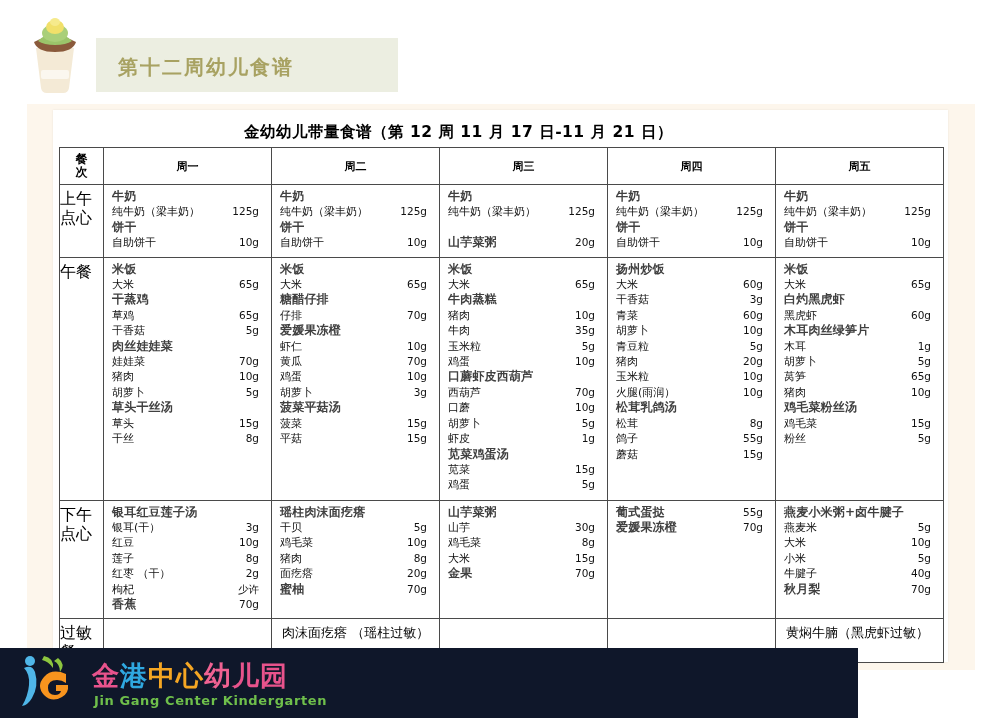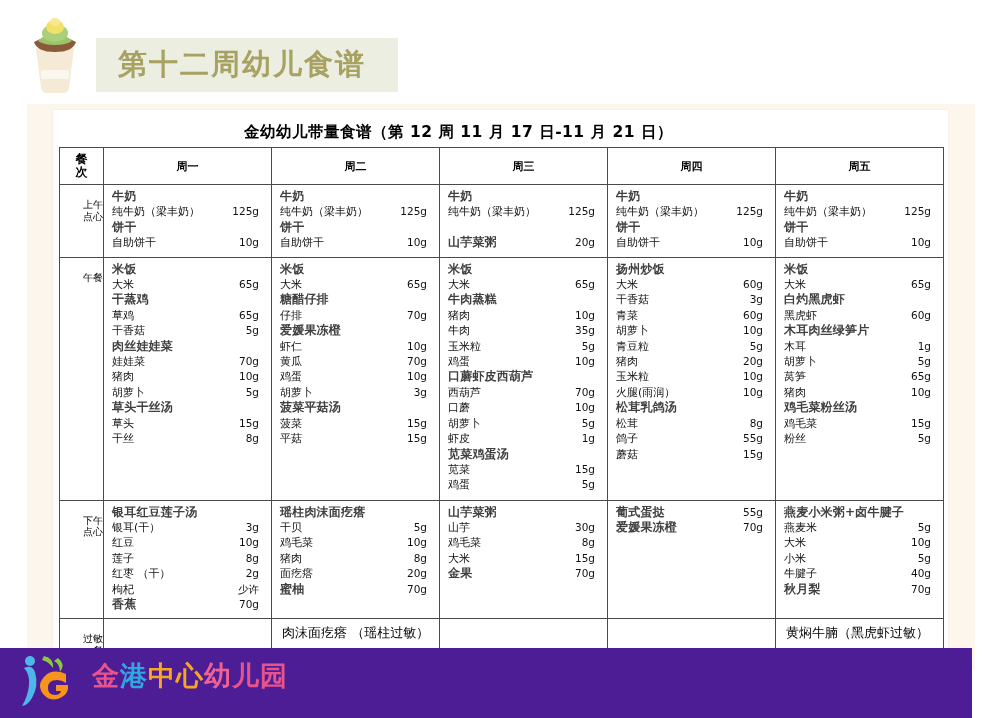--- a/index.html
+++ b/index.html
@@ -18,23 +18,23 @@
   #cupcake{
     position:absolute;left:22px;top:14px;width:66px;height:82px;
   }
   #title-band{
     position:absolute;left:96px;top:38px;width:302px;height:54px;
     background:#eceee1;
   }
   #title-text{
     position:absolute;left:118px;top:47px;width:280px;height:40px;
     line-height:40px;
-    font-size:29px;font-weight:bold;letter-spacing:2px;
+    font-size:20px;font-weight:bold;letter-spacing:2px;
     color:#a8a262;
-    font-family:Liberation Mono, monospace;
+    font-family:Liberation Serif, serif;
     white-space:nowrap;
   }
   
   #cream{
     position:absolute;left:27px;top:104px;width:948px;height:566px;
     background:#fdf6ec;
   }
   #sheet{
     position:absolute;left:53px;top:110px;width:895px;height:552px;
     background:#ffffff;
@@ -62,24 +62,24 @@
     height:36px;text-align:center;vertical-align:middle;
     font-size:11px;font-weight:bold;color:#000;
     font-family:"DejaVu Sans","Liberation Sans",sans-serif;
   }
   th.corner{
     width:44px;text-align:center;vertical-align:middle;
     font-size:12px;font-weight:bold;line-height:1.05;
     font-family:"DejaVu Sans","Liberation Sans",sans-serif;
   }
   td.rowlabel{
-    width:44px;text-align:right;
-    font-size:10px;font-weight:normal;color:#000;
+    width:44px;text-align:left;
+    font-size:16px;font-weight:normal;color:#000;
     line-height:1.18;
-    padding-top:14px;
+    padding-top:5px;
     font-family:"DejaVu Sans","Liberation Sans",sans-serif;
   }
   td.cell{padding:4px 0 6px 0;}
   
   .item{
     display:flex;justify-content:space-between;align-items:baseline;
     line-height:15.4px;
     font-size:11px;
     font-family:"DejaVu Sans","Liberation Sans",sans-serif;
     padding:0 12px 0 8px;
@@ -93,22 +93,23 @@
   }
   .item.dish .amt{ color:#111;font-weight:normal; }
   .item.spacer{height:15.4px;}
   td.allergy{
     font-size:13px;color:#000;padding:6px 6px 6px 10px;
     line-height:1.3;
     font-family:"DejaVu Sans","Liberation Sans",sans-serif;
   }
   
   #footer{
-    position:absolute;left:0;top:648px;width:972px;height:70px;
-    background:#4c1d95;
+    position:absolute;left:0;top:648px;width:824px;height:70px;
+    background:#0f172a;
+    padding-left:34px;
   }
   #logo-mark{position:absolute;left:14px;top:4px;width:70px;height:56px;}
   #logo-cn{
     position:absolute;left:92px;top:10px;
     font-size:27px;font-weight:bold;letter-spacing:1px;
     font-family:"DejaVu Serif","Liberation Serif",serif;
     white-space:nowrap;
   }
   #logo-cn span{display:inline-block;}
   #logo-en{
@@ -665,13 +666,14 @@
 
 <div id="footer">
   <svg id="logo-mark" viewBox="0 0 70 56">
     <path d="M10 16 q8 -4 11 4 q4 14 -3 26 q-4 7 -10 8 q6 -10 7 -21 q1 -11 -5 -17z" fill="#4fb6e8"></path>
     <circle cx="16" cy="9" r="5" fill="#4fb6e8"></circle>
     <path d="M30 4 q10 2 9 12 q-5 -7 -11 -8z" fill="#8dc63f"></path>
     <path d="M44 6 q8 6 2 14 q0 -8 -6 -11z" fill="#8dc63f"></path>
     <path d="M52 22 q-14 -6 -22 3 q-8 9 0 18 q8 8 18 2 q7 -4 6 -12 h-12 v6 h5 q-1 4 -6 4 q-7 0 -7 -7 q0 -8 9 -8 q5 0 9 3z" fill="#f7941e"></path>
   </svg>
   <div id="logo-cn"><span style="color: rgb(232, 83, 140);">金</span><span style="color: rgb(47, 168, 224);">港</span><span style="color: rgb(245, 166, 35);">中</span><span style="color: rgb(245, 166, 35);">心</span><span style="color: rgb(240, 98, 146);">幼</span><span style="color: rgb(232, 83, 140);">儿</span><span style="color: rgb(232, 83, 140);">园</span></div>
+  <div id="logo-en">Jin Gang Center Kindergarten</div>
 </div>
 
 </body></html>

